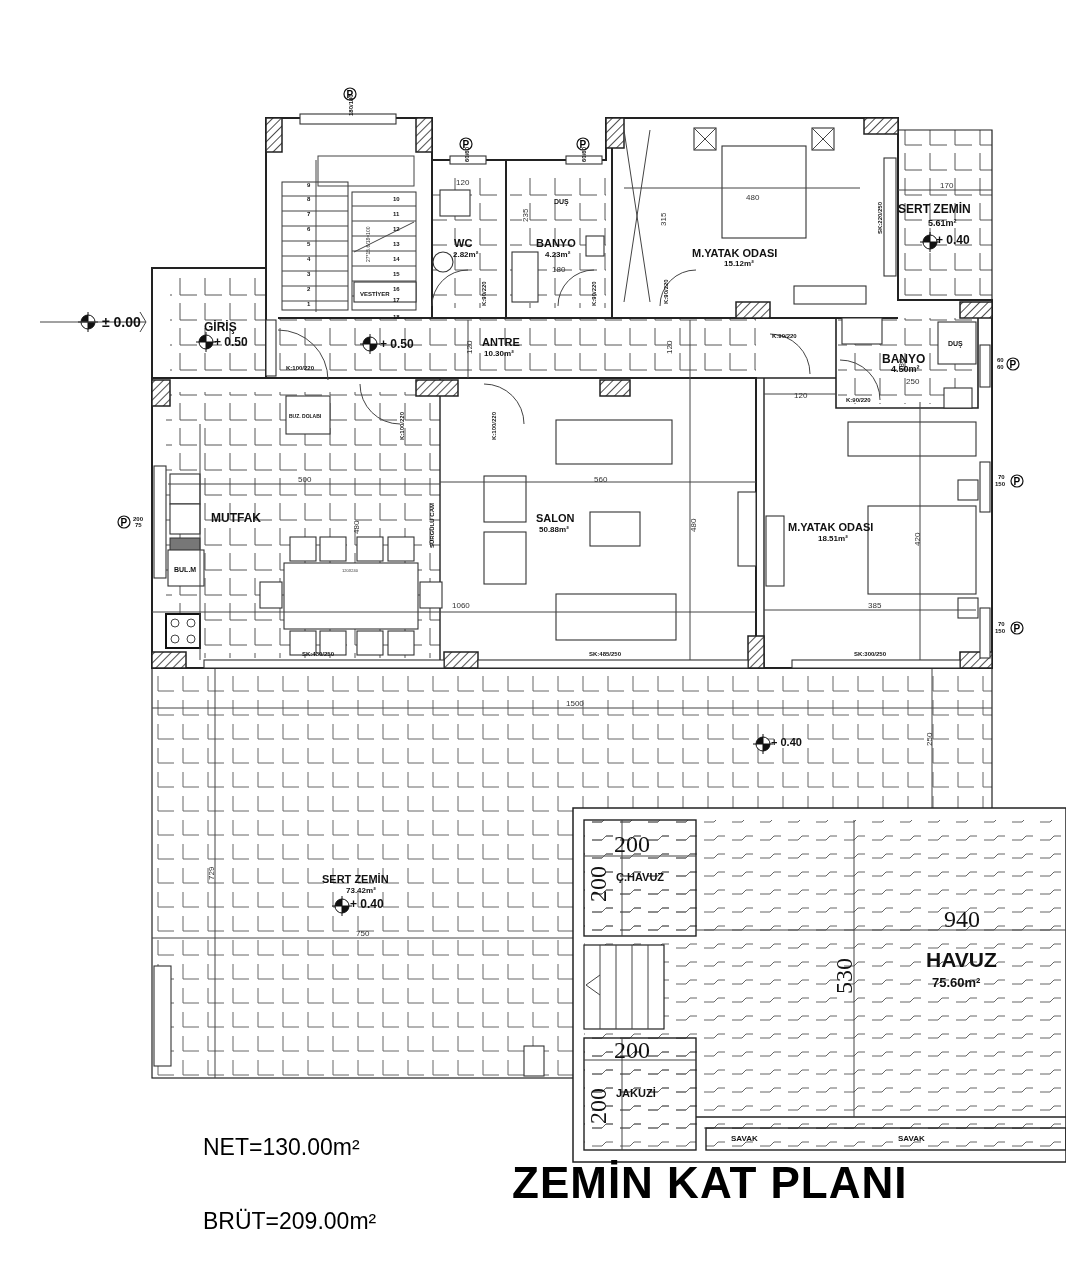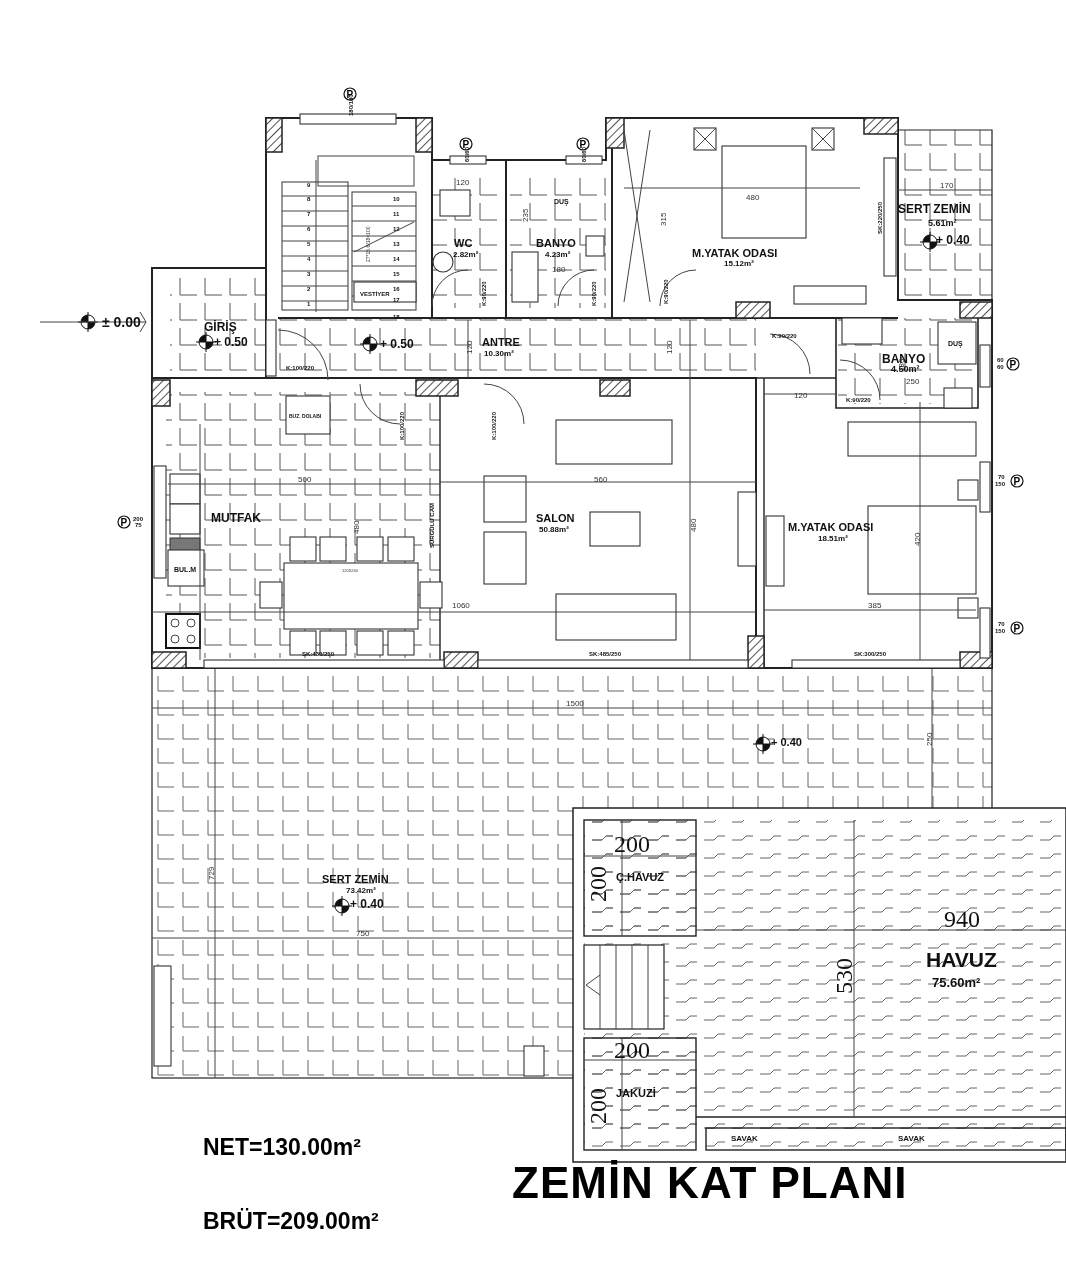--- a/index.html
+++ b/index.html
@@ -6,21 +6,21 @@
   body{width:1066px;height:1280px;position:relative;overflow:hidden;font-family:"Liberation Sans",sans-serif;}
   svg{position:absolute;left:0;top:0;}
   .lbl{font-family:"Liberation Sans",sans-serif;font-weight:bold;fill:#111;}
   .area{font-family:"Liberation Sans",sans-serif;font-weight:bold;fill:#111;}
   .dim{font-family:"Liberation Sans Narrow","Liberation Sans",sans-serif;fill:#333;}
   .serif{font-family:"Liberation Serif",serif;fill:#111;}
   .hatch{fill:url(#hatch);stroke:#222;stroke-width:1.5;}
   .thin{fill:none;stroke:#444;stroke-width:1;}
   .med{fill:none;stroke:#222;stroke-width:1.6;}
   .furn{fill:#fff;stroke:#333;stroke-width:1.1;}
-  .summary{position:absolute;font-weight:bold;font-size:23px;line-height:26px;color:#000;text-align:right;}
+  .summary{position:absolute;font-weight:normal;font-size:23px;line-height:26px;color:#000;text-align:right;}
   .title{position:absolute;font-weight:bold;font-size:44px;color:#000;letter-spacing:1px;}
 </style>
 </head>
 <body>
 
 <svg width="1066" height="1280" viewBox="0 0 1066 1280">
   <defs>
     <pattern id="hatch" patternUnits="userSpaceOnUse" width="6" height="6" patternTransform="rotate(45)">
       <rect width="6" height="6" fill="#fff"></rect>
       <line x1="0" y1="0" x2="0" y2="6" stroke="#222" stroke-width="1.6"></line>

